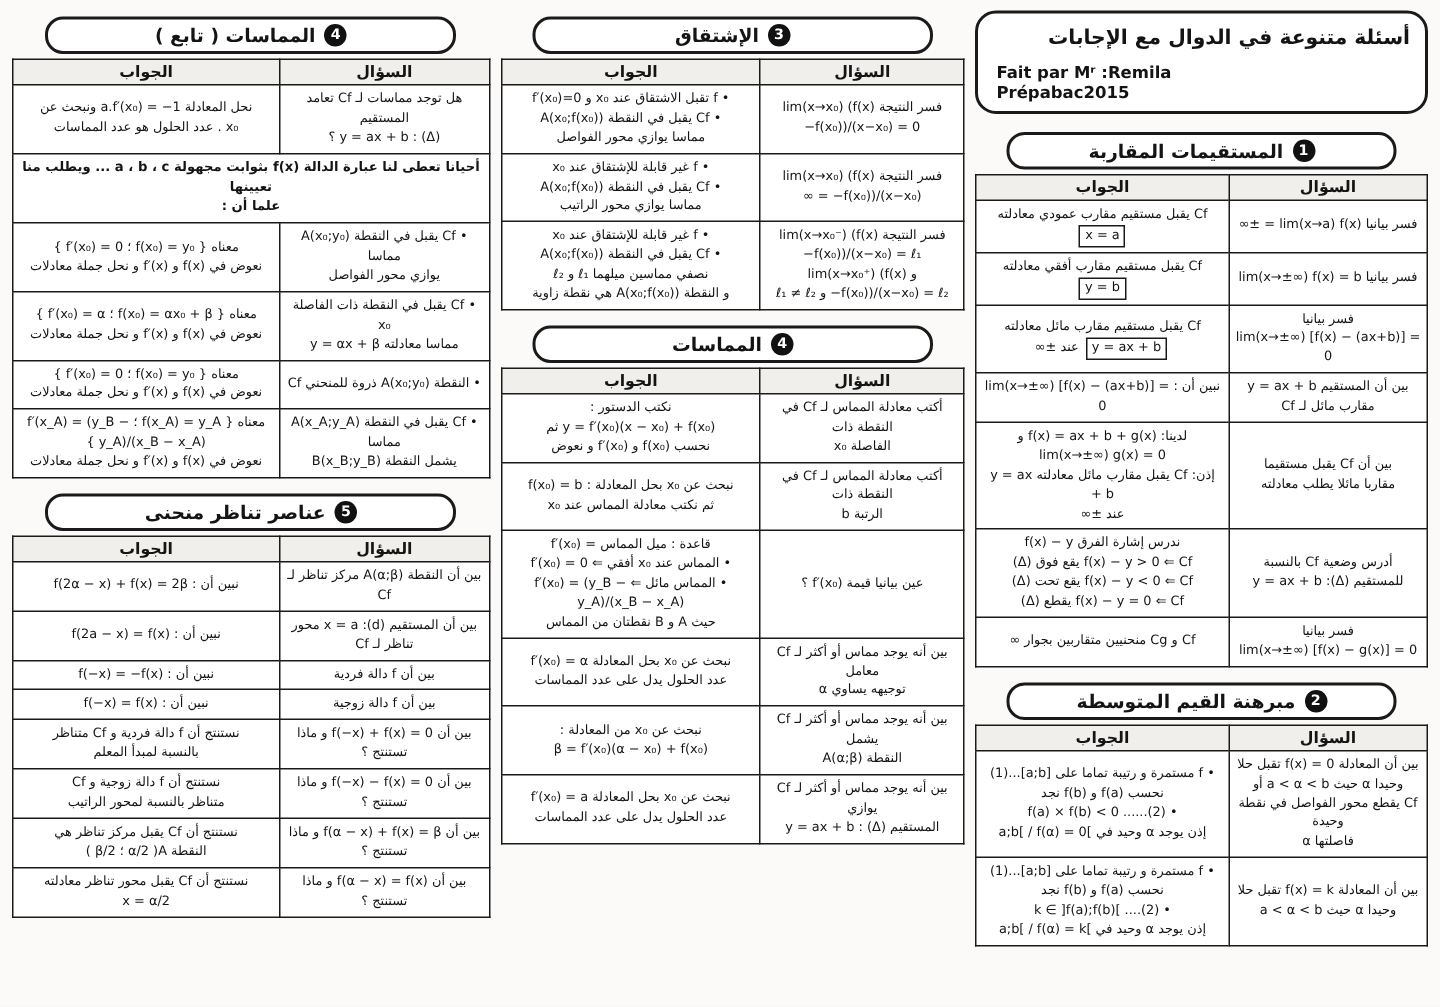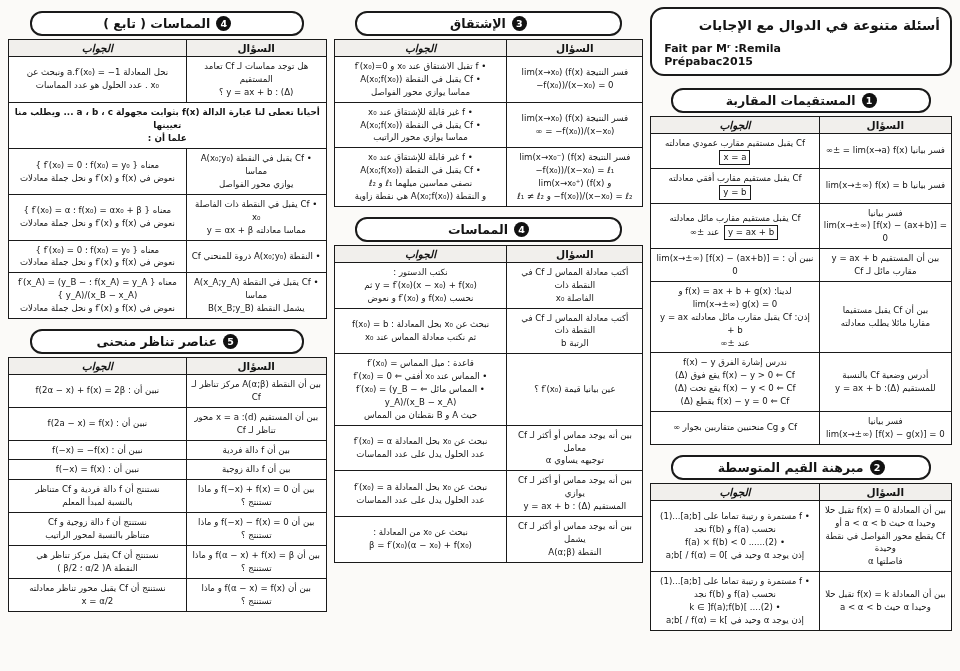--- a/index.html
+++ b/index.html
@@ -101,21 +101,21 @@
   td.full { font-size:8.8px; text-align:center; font-weight:bold; }
   .eqbox {
     display:inline-block;
     border:1px solid #1a1a1a;
     padding:0 3px;
     margin:0 2px;
     direction:ltr;
     unicode-bidi:isolate;
   }
   .w-q { width:44%; }
-  .w-a { width:56%;font-style:italic; }
+  .w-a { width:56%; }
 </style>
 </head>
 <body>
 
 <div class="page">
 
   <div class="col col-right">
     <div class="header-card">
       <div class="header-title">أسئلة متنوعة في الدوال مع الإجابات</div>
       <div class="header-sub">
@@ -241,27 +241,27 @@
           </tr>
           <tr>
             <td class="cell q">عين بيانيا قيمة f′(x₀) ؟</td>
             <td class="cell a">قاعدة : ميل المماس = f′(x₀)<br>• المماس عند x₀ أفقي ⇐ f′(x₀) = 0<br>• المماس مائل ⇐ f′(x₀) = (y_B − y_A)/(x_B − x_A)<br>حيث A و B نقطتان من المماس</td>
           </tr>
           <tr>
             <td class="cell q">بين أنه يوجد مماس أو أكثر لـ Cf معامل<br>توجيهه يساوي α</td>
             <td class="cell a">نبحث عن x₀ بحل المعادلة f′(x₀) = α<br>عدد الحلول يدل على عدد المماسات</td>
           </tr>
           <tr>
+            <td class="cell q">بين أنه يوجد مماس أو أكثر لـ Cf يشمل<br>النقطة A(α;β)</td>
+            <td class="cell a">نبحث عن x₀ من المعادلة :<br>β = f′(x₀)(α − x₀) + f(x₀)</td>
+          </tr>
+          <tr>
             <td class="cell q">بين أنه يوجد مماس أو أكثر لـ Cf يوازي<br>المستقيم  (Δ) : y = ax + b</td>
             <td class="cell a">نبحث عن x₀ بحل المعادلة f′(x₀) = a<br>عدد الحلول يدل على عدد المماسات</td>
           </tr>
-          <tr>
-            <td class="cell q">بين أنه يوجد مماس أو أكثر لـ Cf يشمل<br>النقطة A(α;β)</td>
-            <td class="cell a">نبحث عن x₀ من المعادلة :<br>β = f′(x₀)(α − x₀) + f(x₀)</td>
-          </tr>
         </tbody>
     </table>
   </div>
 
   <div class="col col-left">
     <div class="pill">
       <span class="badge">4</span>
       <span>المماسات ( تابع )</span>
     </div>
     <table class="qa">

